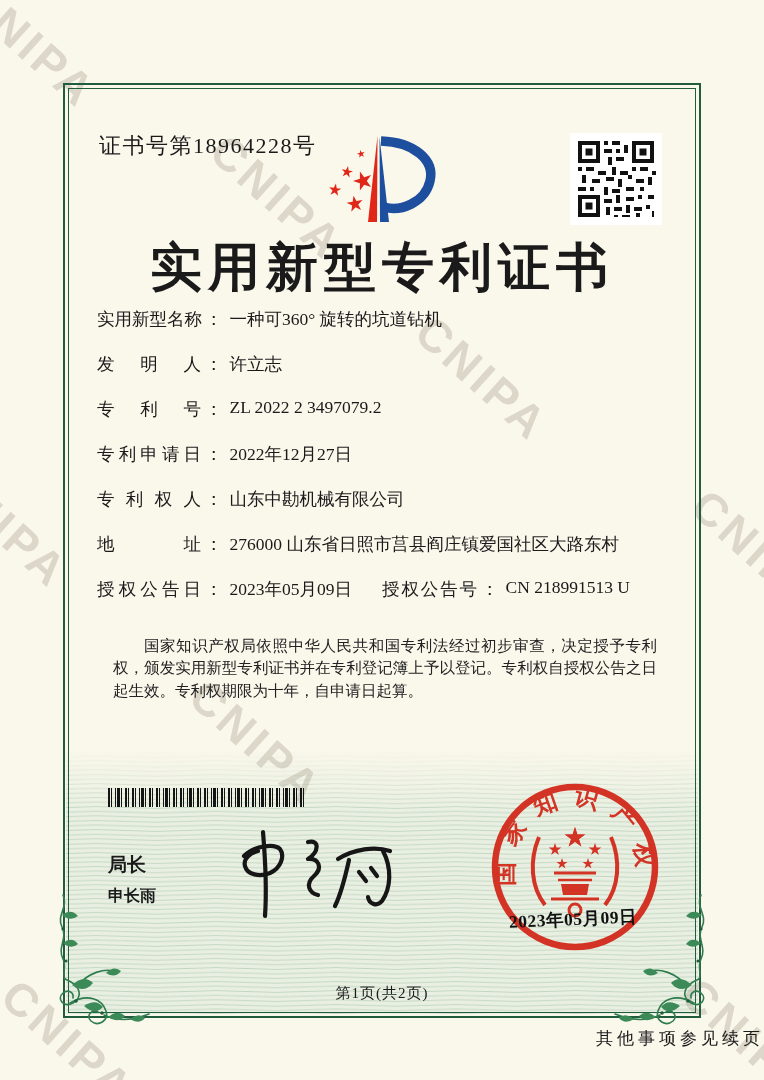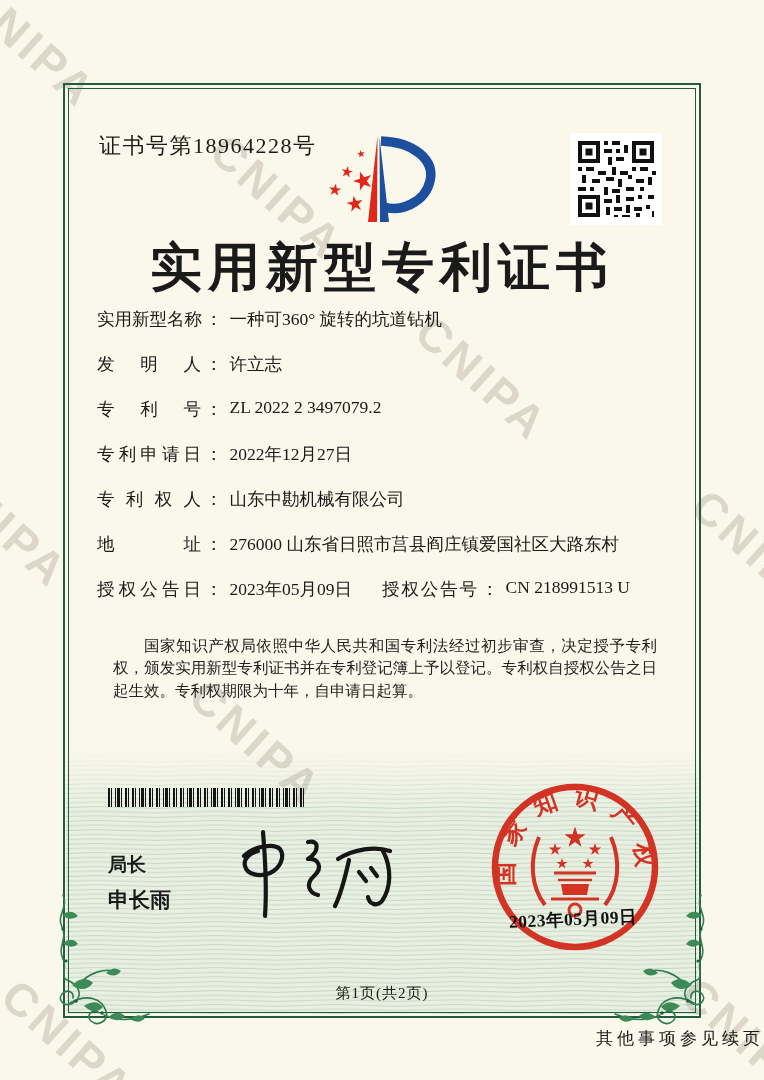--- a/index.html
+++ b/index.html
@@ -43,21 +43,21 @@
         #141414 0 2px,transparent 2px 3px,
         #141414 3px 4px,transparent 4px 7px,
         #141414 7px 8px,transparent 8px 9px,
         #141414 9px 12px,transparent 12px 13px,
         #141414 13px 14px,transparent 14px 17px,
         #141414 17px 19px,transparent 19px 20px,
         #141414 20px 21px,transparent 21px 24px);}
   .signer-title{position:absolute;left:108px;top:852px;font-family:"Liberation Sans",sans-serif;
       font-size:19px;font-weight:600;text-align:center;}
   .signer-name{position:absolute;left:108px;top:886px;font-family:"Liberation Sans",sans-serif;
-      font-size:21px;font-weight:600;}
+      font-size:16px;font-weight:600;}
   .signature{position:absolute;left:222px;top:816px;}
   .seal{position:absolute;left:486px;top:779px;opacity:.95;}
   .seal-date{position:absolute;left:498px;top:907px;width:150px;text-align:center;
       font-size:17.5px;font-weight:700;letter-spacing:.5px;color:#111;
       transform:rotate(-2.5deg);z-index:6;}
   .page-indicator{position:absolute;left:0;right:0;top:984px;text-align:center;
       font-size:15px;letter-spacing:1px;}
   .continuation{position:absolute;left:0;right:0;top:1027px;text-align:right;
       font-size:17px;letter-spacing:4px;padding-left:12px;}
 </style>

